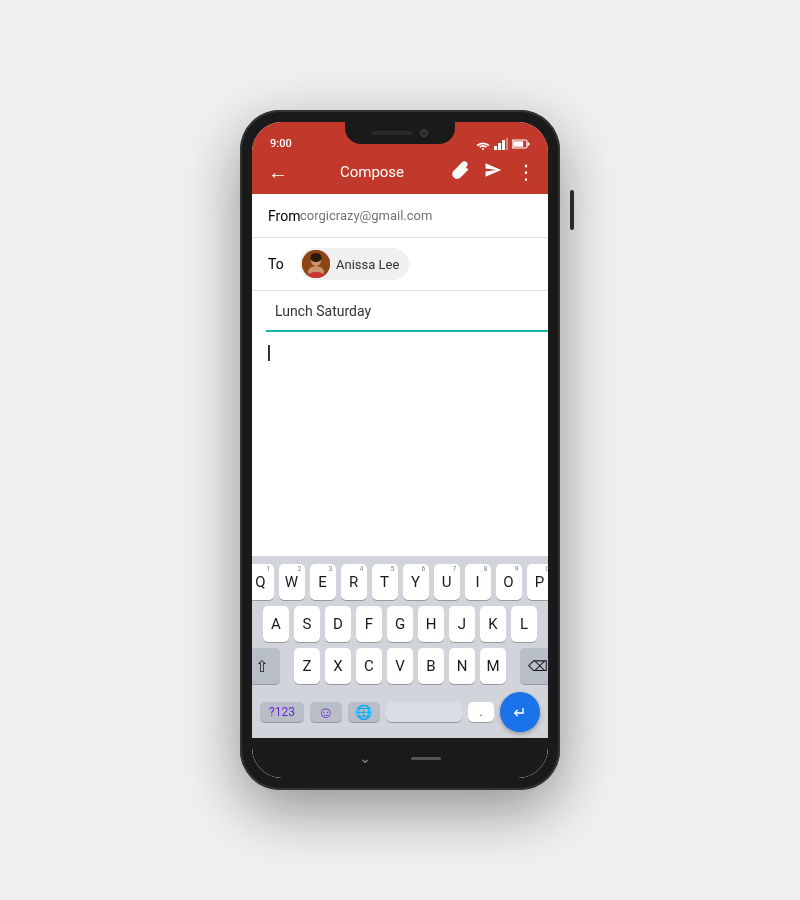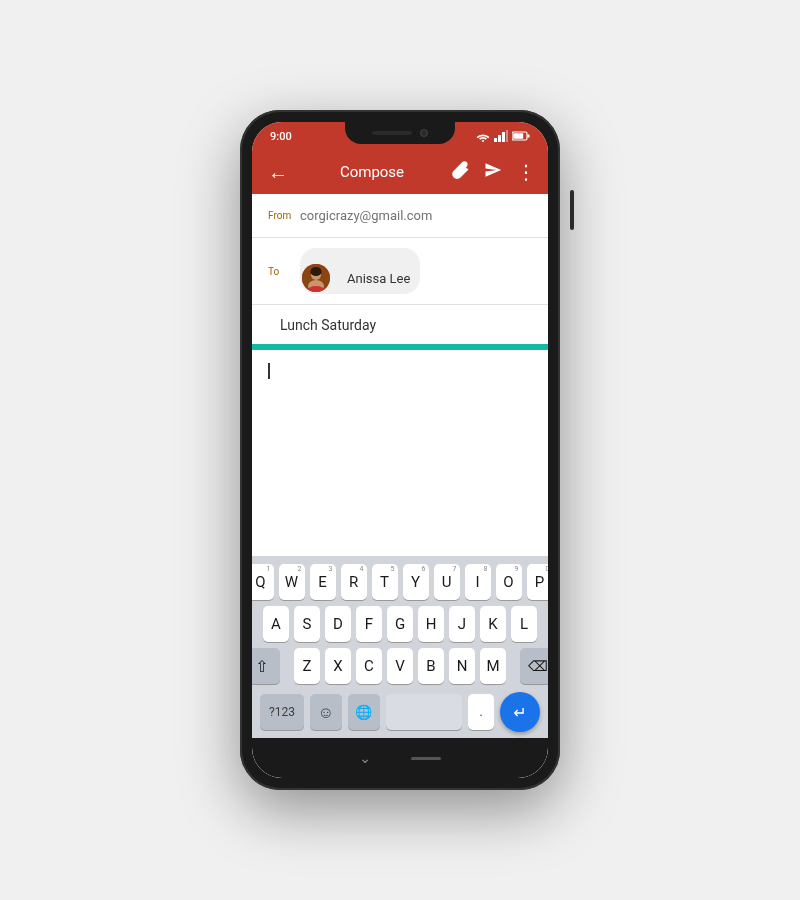--- a/index.html
+++ b/index.html
@@ -31,21 +31,21 @@
       overflow: hidden;
       display: flex;
       flex-direction: column;
     }
 
     
     .status-bar {
       background: #c0392b;
       height: 28px;
       display: flex;
-      align-items: center;
+      align-items: flex-end;
       justify-content: space-between;
       padding: 0 18px;
       position: relative;
       flex-shrink: 0;
     }
 
     .notch {
       position: absolute;
       top: 0;
       left: 50%;
@@ -140,39 +140,39 @@
 
     .field-row {
       display: flex;
       align-items: center;
       padding: 10px 16px;
       border-bottom: 1px solid #e0e0e0;
       min-height: 44px;
     }
 
     .field-label {
-      color: #a16207;
-      font-size: 10px;
+      color: #000000;
+      font-size: 14px;
       width: 32px;
       flex-shrink: 0;
     }
 
     .field-value {
       color: #737373;
       font-size: 13px;
       flex: 1;
     }
 
     .recipient-chip {
       display: inline-flex;
       align-items: center;
       background: #f0f0f0;
       border-radius: 16px;
-      padding: 16px 10px 2px 2px;
-      gap: 17px;
+      padding: 2px 10px 2px 2px;
+      gap: 6px;
     }
 
     .recipient-avatar {
       width: 28px;
       height: 28px;
       border-radius: 50%;
       background: #c0392b;
       overflow: hidden;
       display: flex;
       align-items: center;
@@ -184,22 +184,23 @@
       width: 28px;
       height: 28px;
     }
 
     .recipient-name {
       font-size: 13px;
       color: #333;
     }
 
     .subject-row {
-      padding: 10px 28px;
-      border-bottom: 6px solid #14b8a6;
+      padding: 10px 9px;
+      border-bottom: 2px solid #14b8a6;
+      margin-left: 14px;
     }
 
     .subject-text {
       font-size: 14px;
       color: #333;
     }
 
     .body-area {
       flex: 1;
       padding: 10px 16px;
@@ -286,26 +287,26 @@
     .bottom-bar-row {
       display: flex;
       align-items: center;
       gap: 6px;
       padding: 2px 4px;
     }
 
     .key-bottom {
       background: #b8bec7;
       border-radius: 5px;
-      height: 36px;
+      height: 20px;
       display: flex;
       align-items: center;
       justify-content: center;
       font-size: 12px;
-      color: #404040;
+      color: #6d28d9;
       box-shadow: 0 1px 0 #999;
       cursor: pointer;
     }
 
     .key-numbers-sym {
       min-width: 44px;
       padding: 0 6px;
     }
 
     .key-emoji {

